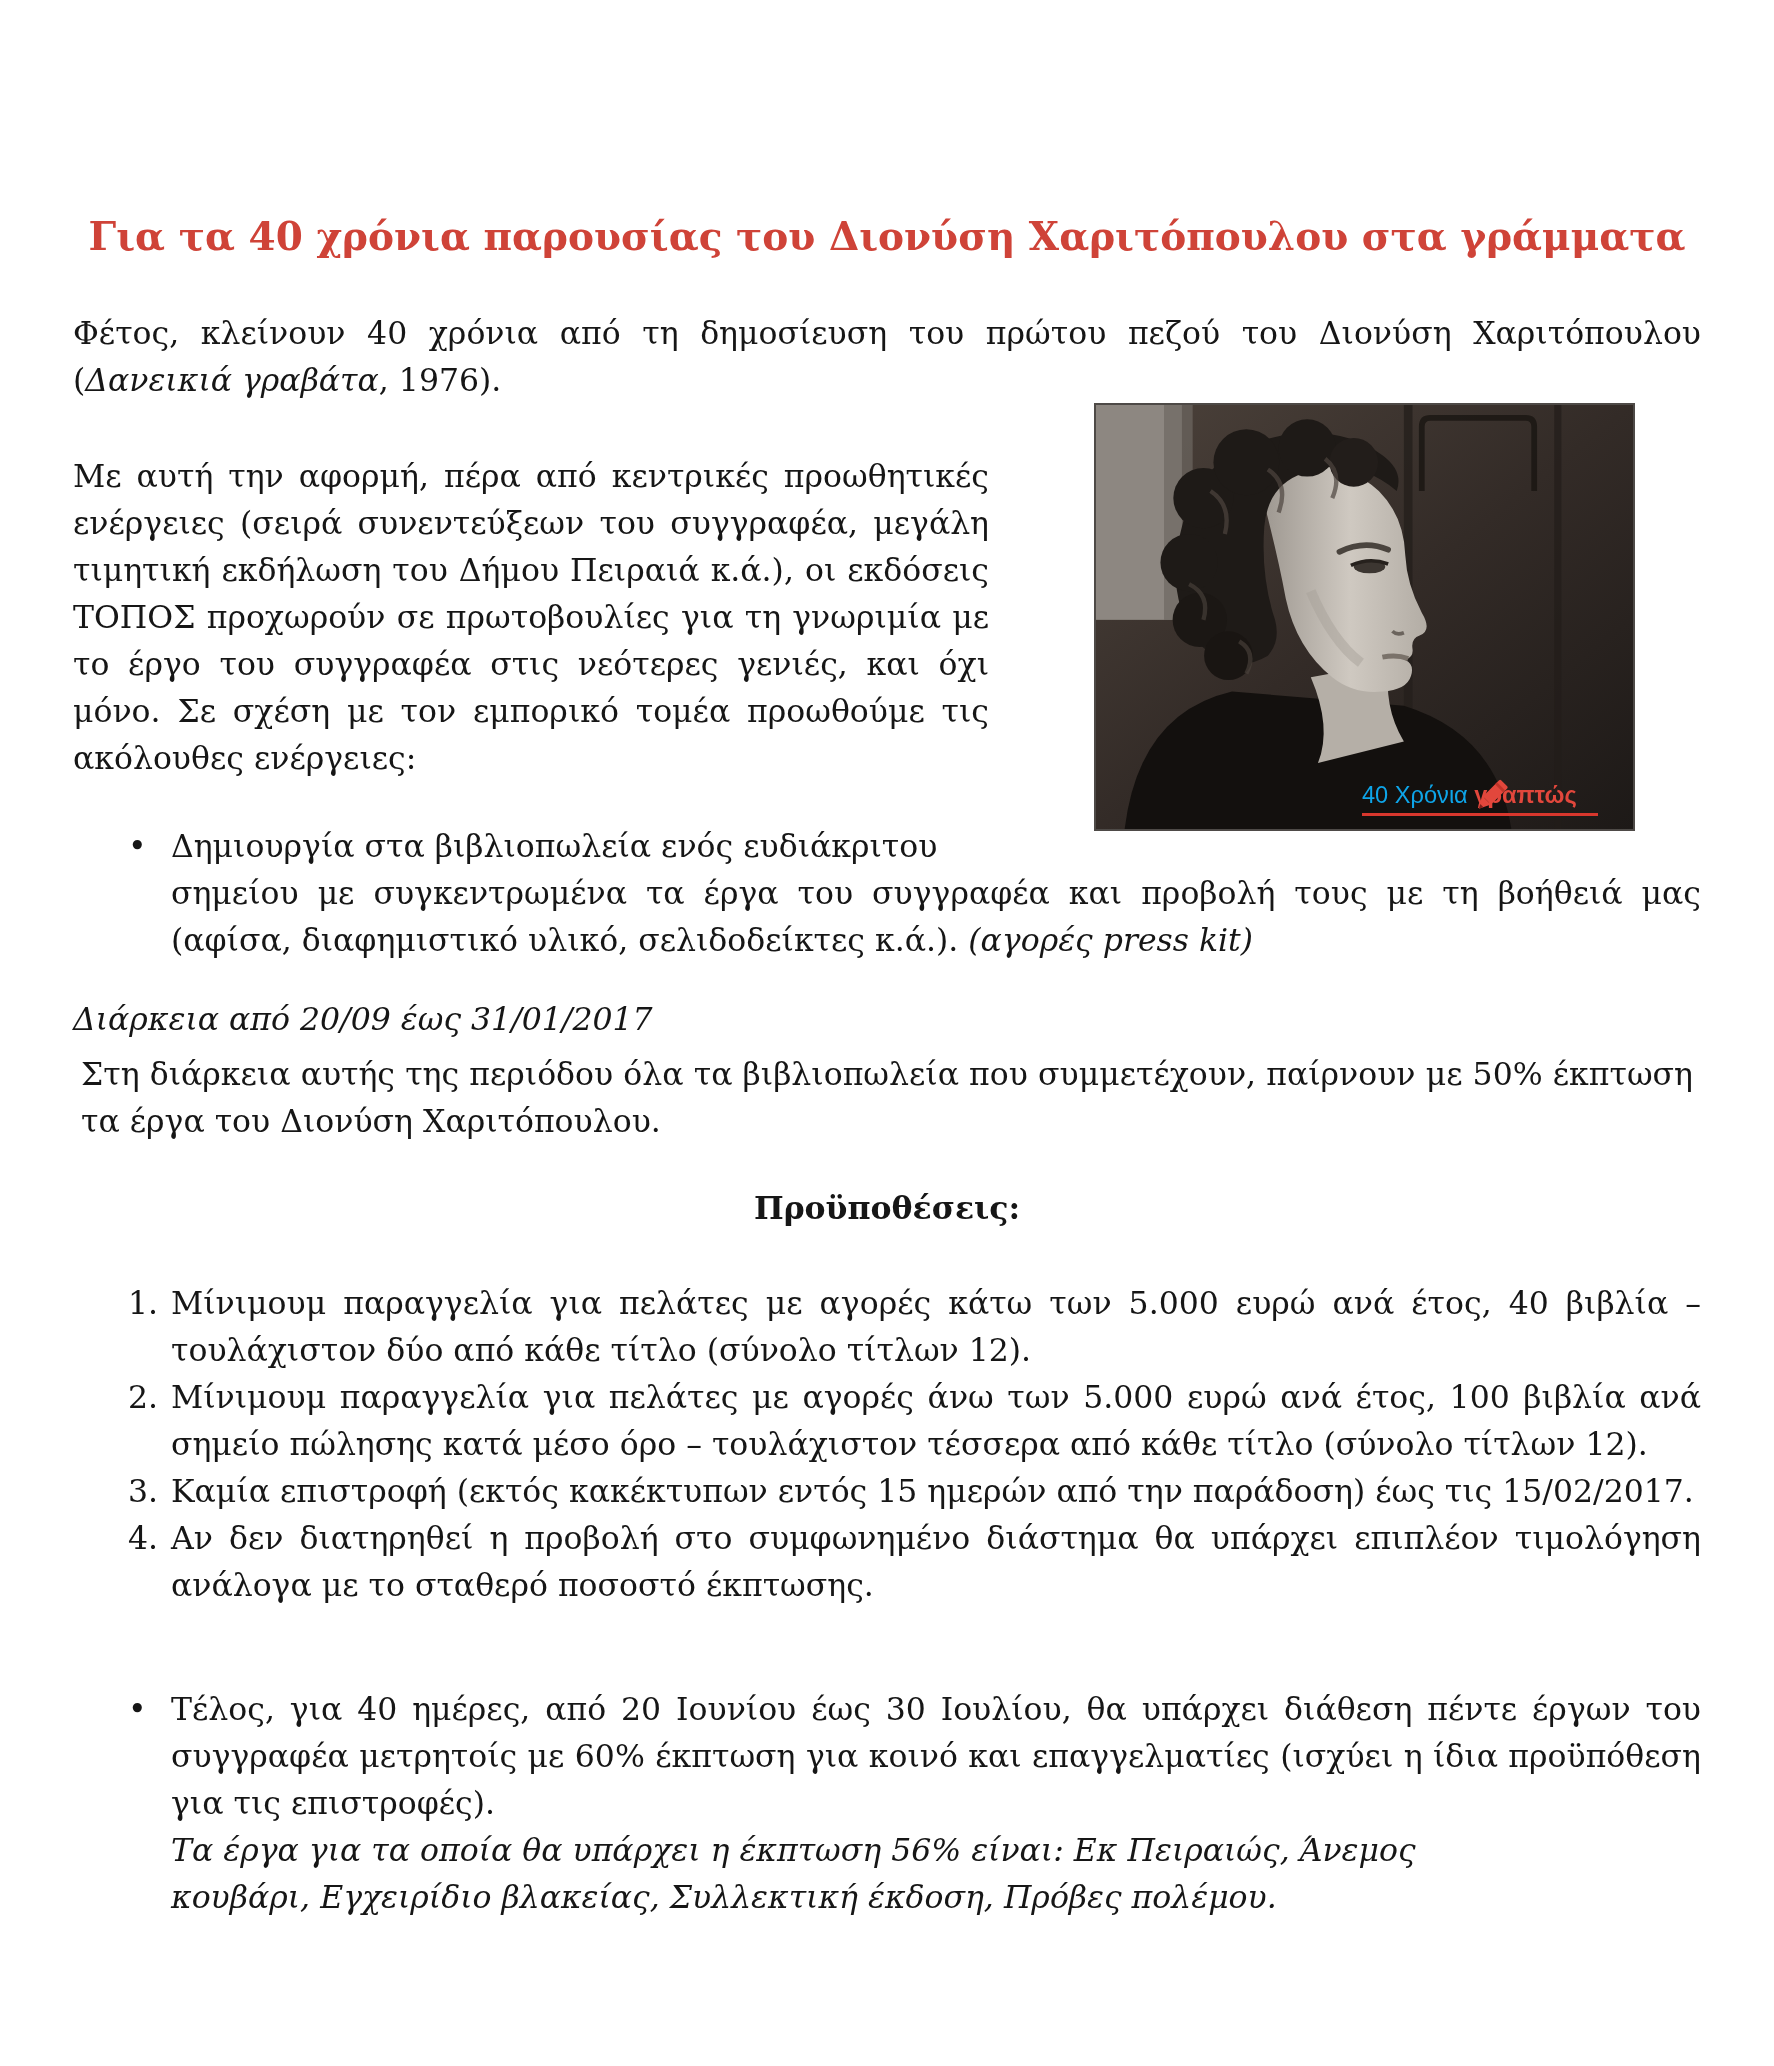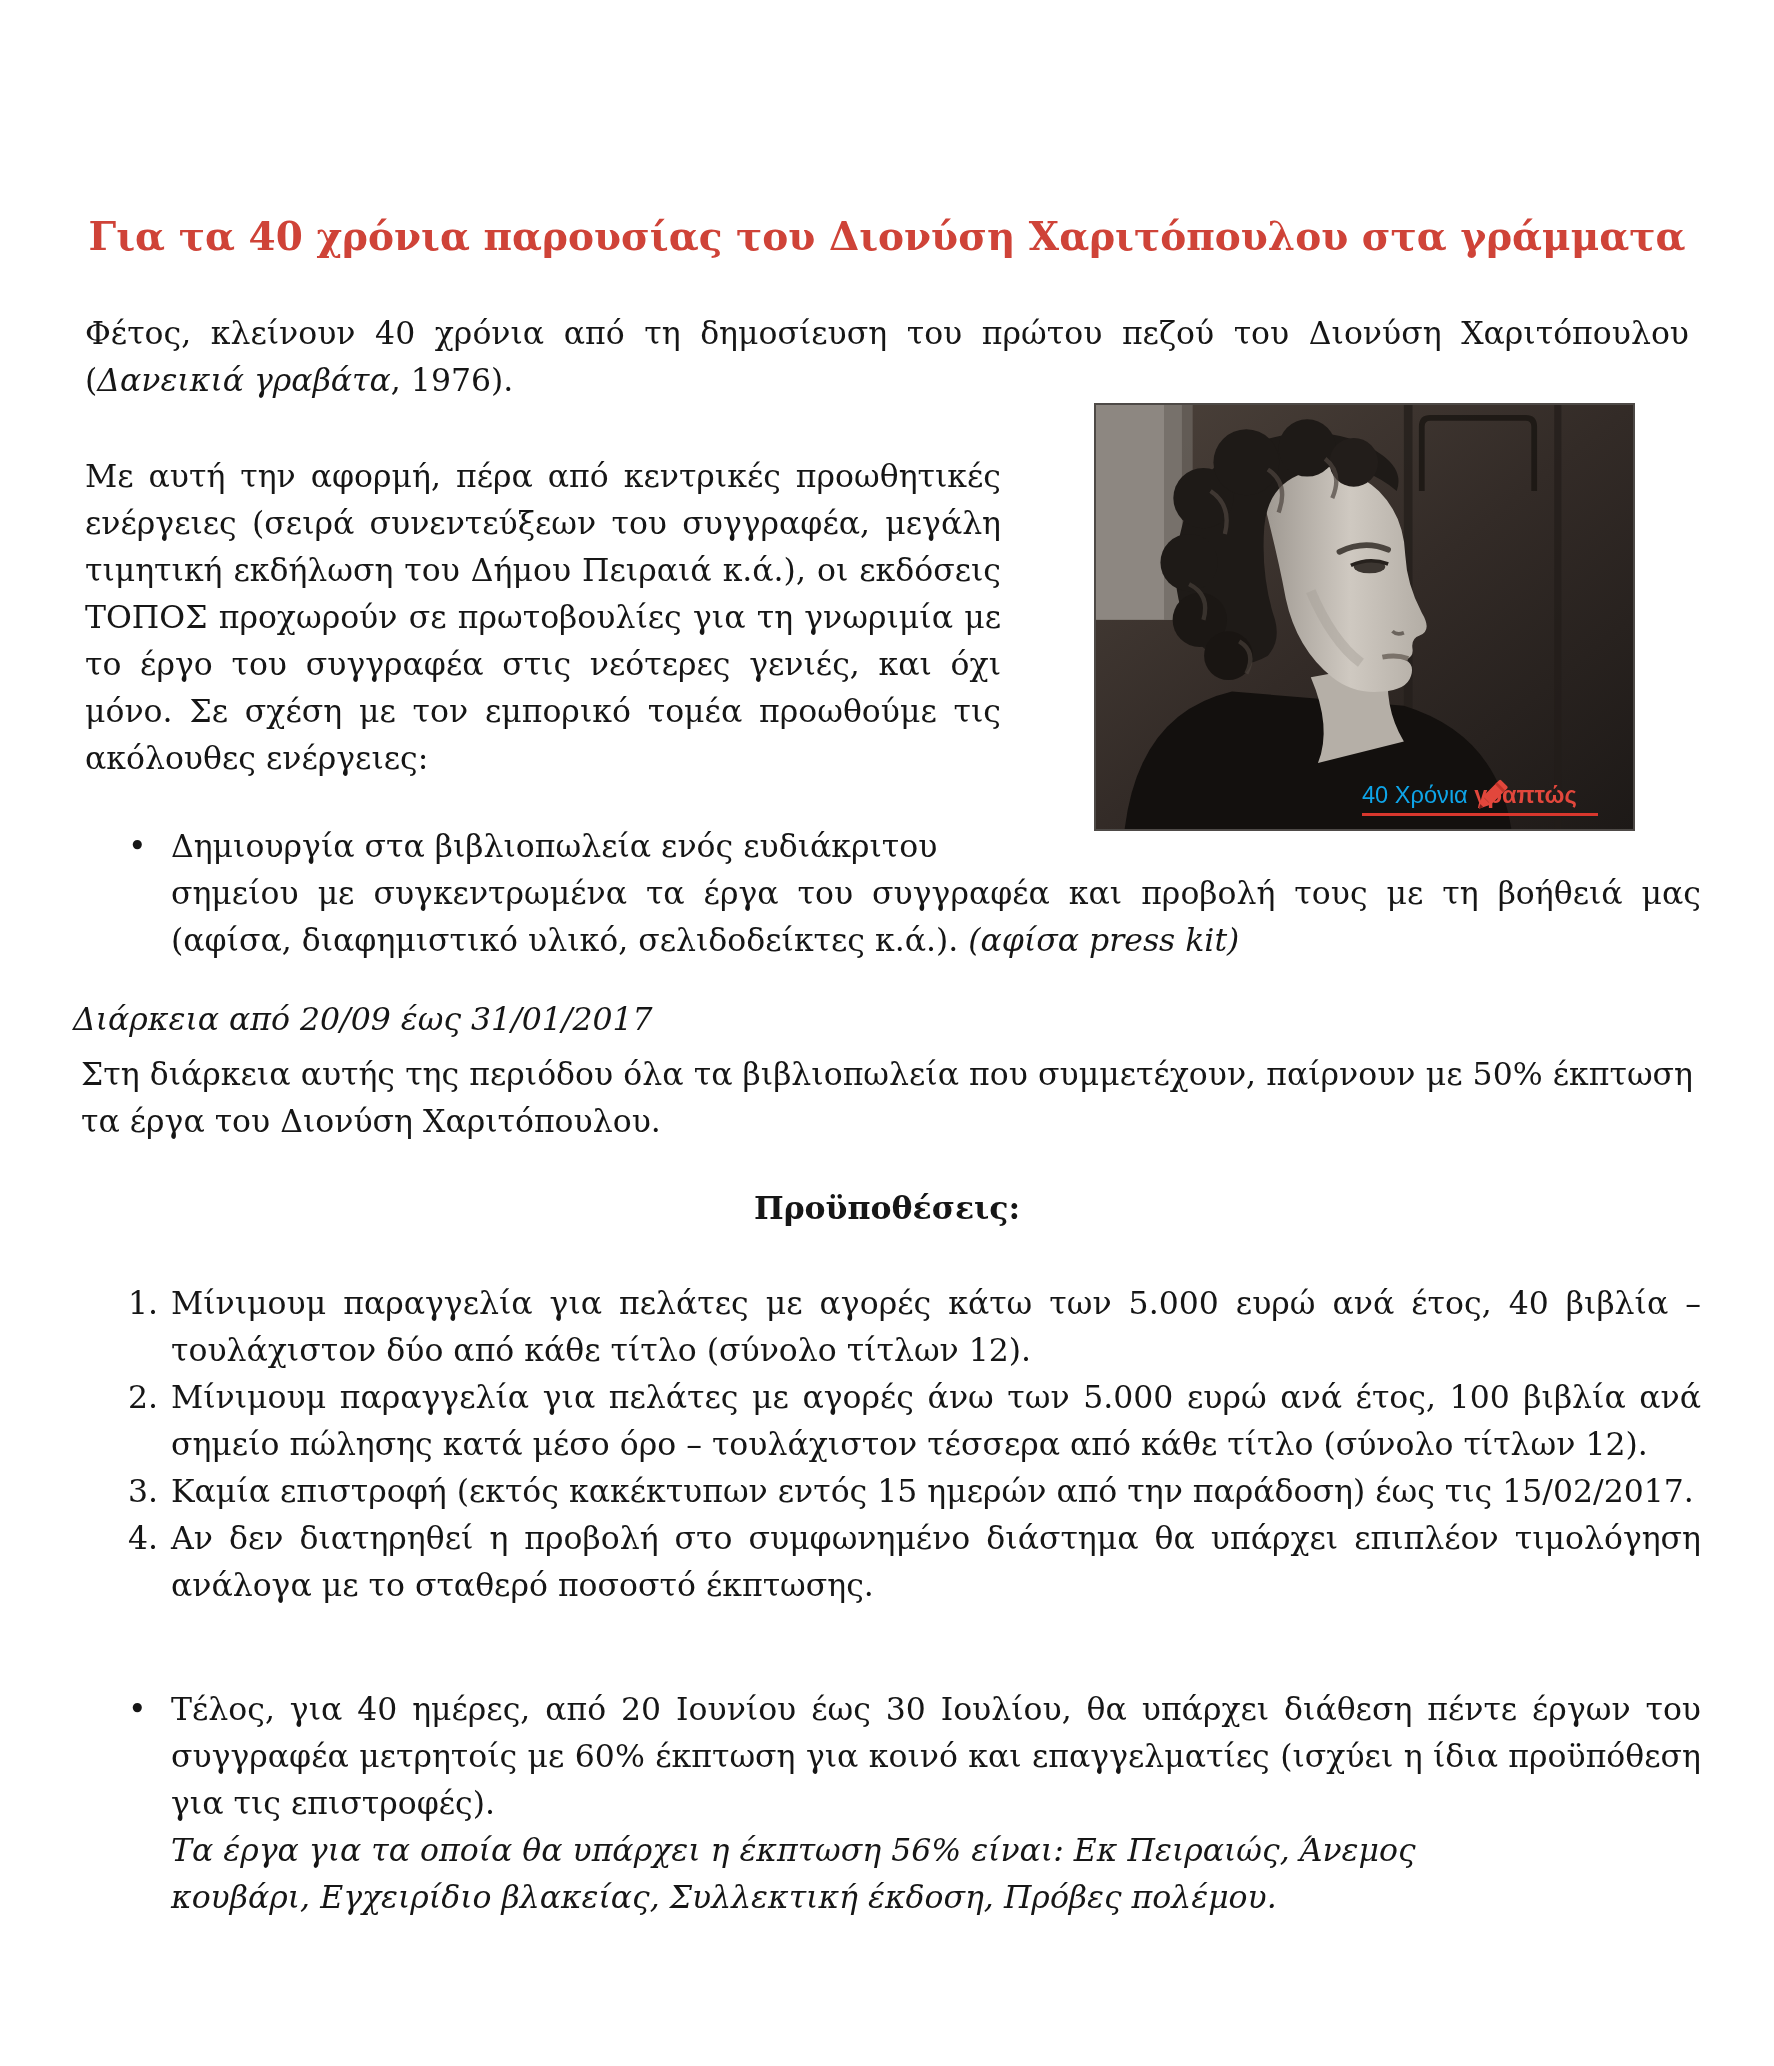--- a/index.html
+++ b/index.html
@@ -15,21 +15,21 @@
     overflow:hidden;
   }
   .content{position:relative;padding:0 73px;}
   .title{
     margin:213px 0 0 0;
     text-align:center;
     font-size:39px;
     line-height:47px;
     font-weight:bold;
   }
-  .para{margin:12px;text-align:justify;}
+  .para{margin:0;text-align:justify;}
   .p1{margin-top:50px;}
   .p2{margin-top:49px;width:916px;}
   
   .hang{position:relative;padding-left:98px;text-align:justify;}
   .hang .marker{position:absolute;left:55px;top:0;text-align:left;}
   .block{display:block;}
   .nojust{text-align:left;}
   .b1{margin-top:41px;}
   .it{font-style:italic;}
   .duration-line{margin:32px 0 0 0;font-style:italic;text-align:left;}
@@ -86,21 +86,21 @@
 
     <h1 class="title" style="color:#cf4338;">Για τα 40 χρόνια παρουσίας του Διονύση Χαριτόπουλου στα γράμματα</h1>
 
     <p class="para p1"><span>Φέτος, κλείνουν 40 χρόνια από τη δημοσίευση του πρώτου πεζού του Διονύση Χαριτόπουλου (</span><span class="it">Δανεικιά γραβάτα</span><span>, 1976).</span></p>
 
     <p class="para p2">Με αυτή την αφορμή, πέρα από κεντρικές προωθητικές ενέργειες (σειρά συνεντεύξεων του συγγραφέα, μεγάλη τιμητική εκδήλωση του Δήμου Πειραιά κ.ά.), οι εκδόσεις ΤΟΠΟΣ προχωρούν σε πρωτοβουλίες για τη γνωριμία με το έργο του συγγραφέα στις νεότερες γενιές, και όχι μόνο. Σε σχέση με τον εμπορικό τομέα προωθούμε τις ακόλουθες ενέργειες:</p>
 
     <div class="hang b1">
       <span class="marker">•</span>
       <span class="block nojust">Δημιουργία στα βιβλιοπωλεία ενός ευδιάκριτου</span>
-      <span class="block"><span>σημείου με συγκεντρωμένα τα έργα του συγγραφέα και προβολή τους με τη βοήθειά μας (αφίσα, διαφημιστικό υλικό, σελιδοδείκτες κ.ά.). </span><span class="it">(αφίσα press kit)</span></span>
+      <span class="block"><span>σημείου με συγκεντρωμένα τα έργα του συγγραφέα και προβολή τους με τη βοήθειά μας (αφίσα, διαφημιστικό υλικό, σελιδοδείκτες κ.ά.). </span><span class="it">(αγορές press kit)</span></span>
     </div>
 
     <p class="duration-line">Διάρκεια από 20/09 έως 31/01/2017</p>
     <p class="para duration-body">Στη διάρκεια αυτής της περιόδου όλα τα βιβλιοπωλεία που συμμετέχουν, παίρνουν με 50% έκπτωση τα έργα του Διονύση Χαριτόπουλου.</p>
 
     <p class="heading">Προϋποθέσεις:</p>
 
     <div class="numlist">
       <div class="hang">
         <span class="marker">1.</span>

